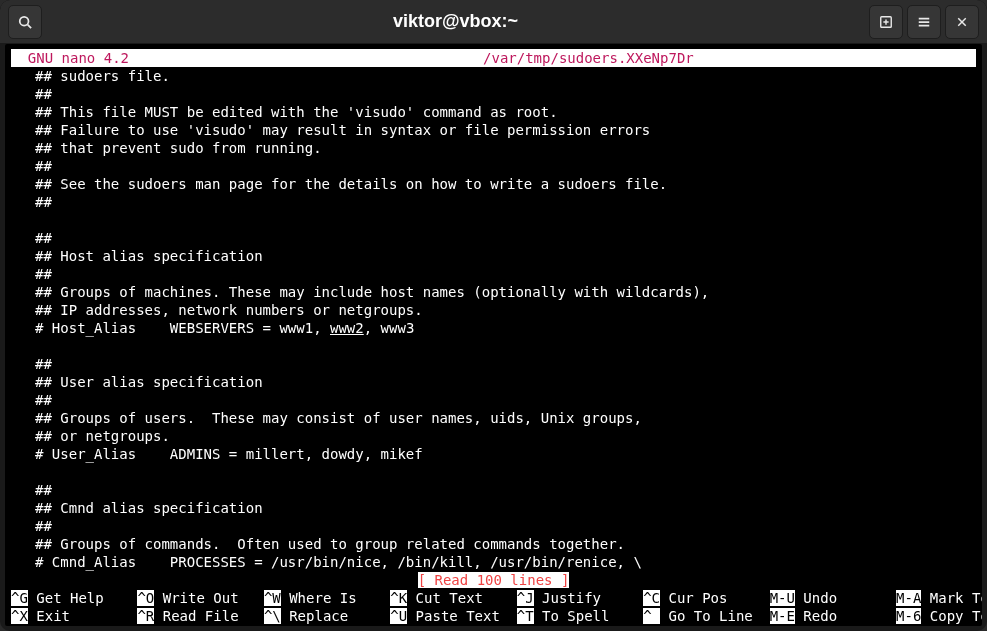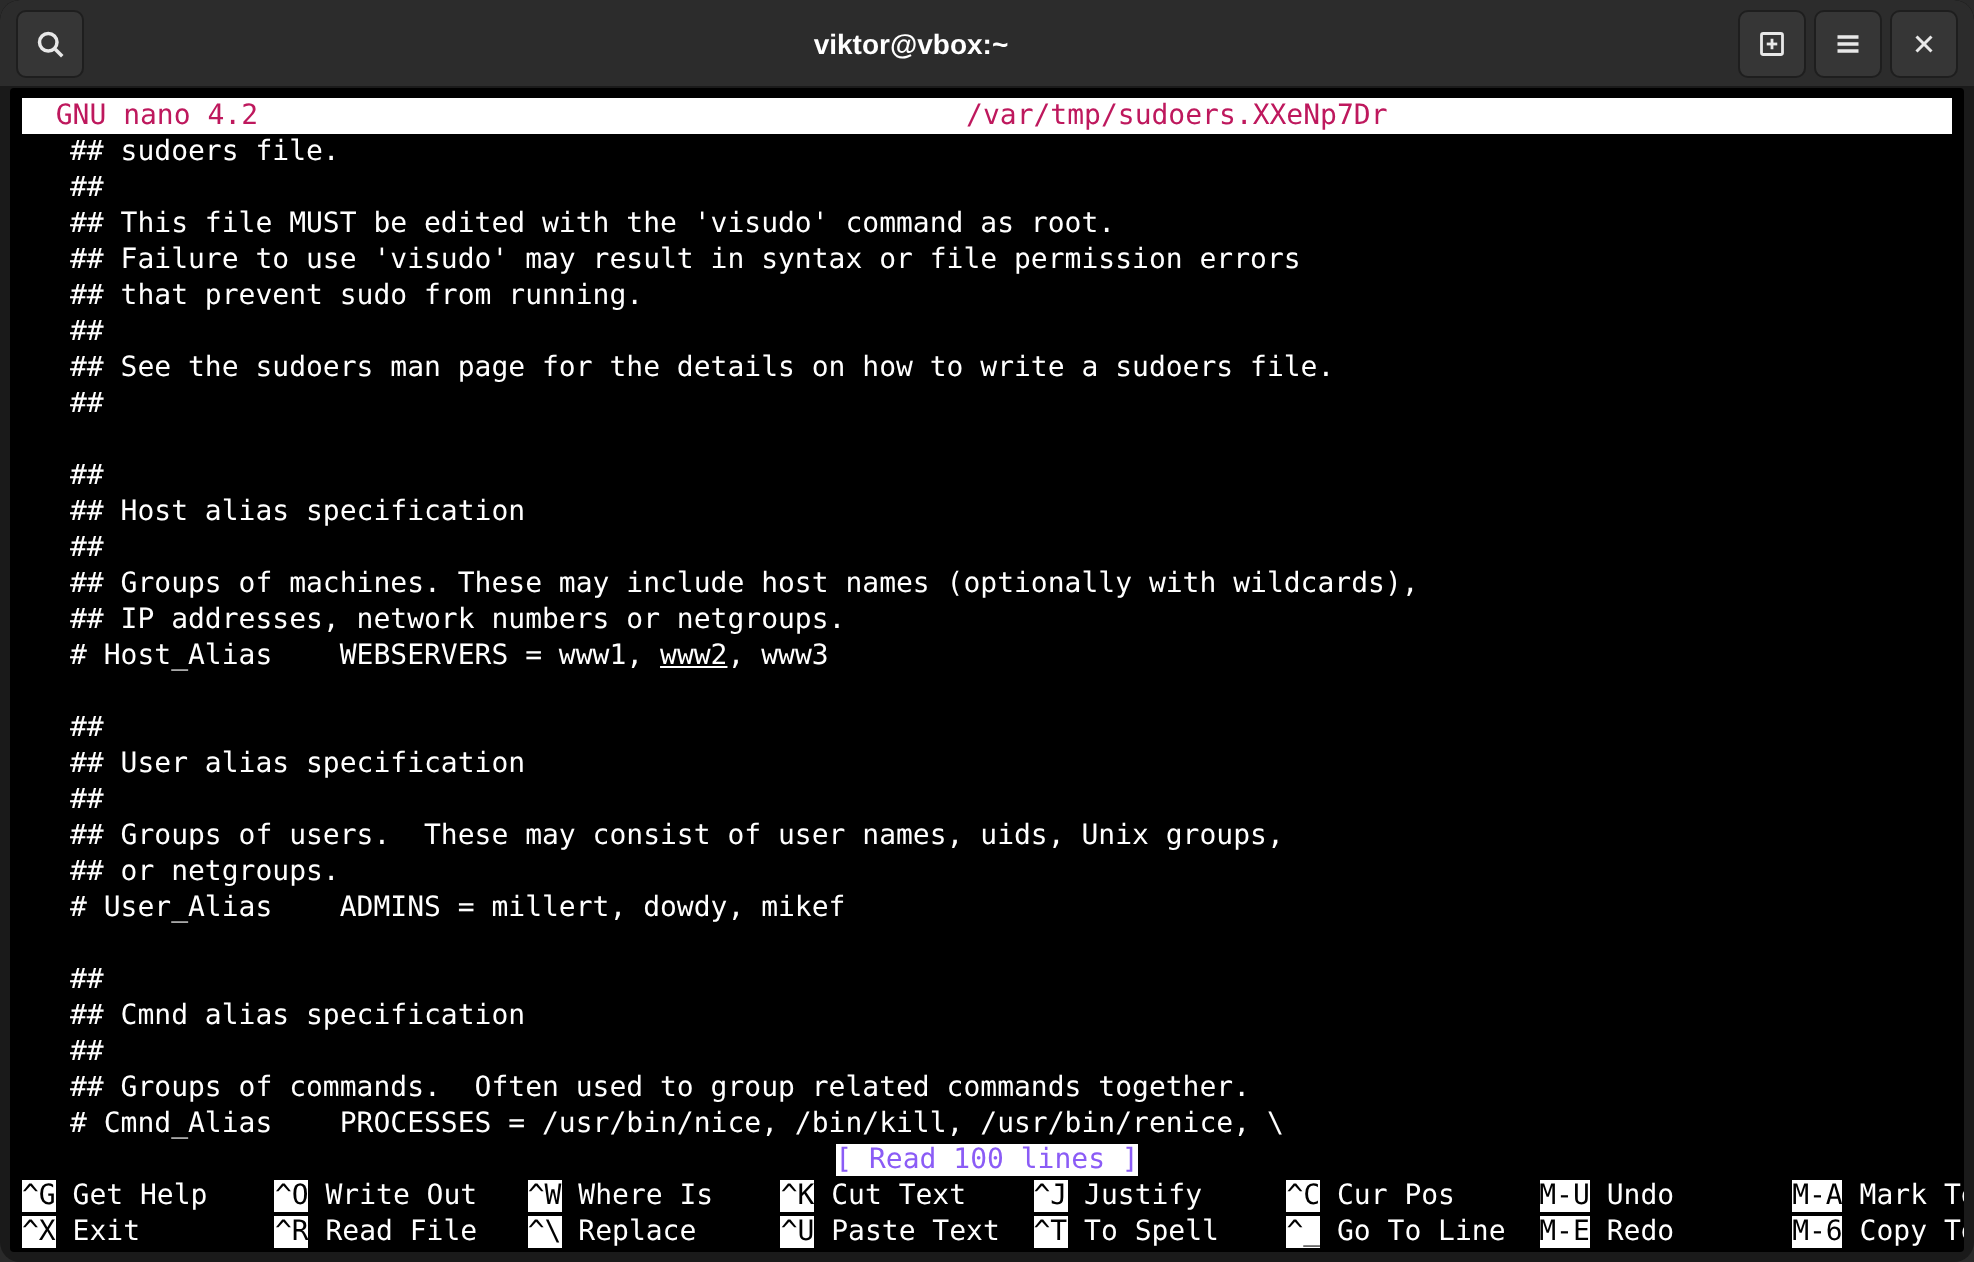--- a/index.html
+++ b/index.html
@@ -38,21 +38,21 @@
     color: #e8e8e8;
     cursor: pointer;
     margin: 0 2px;
   }
   
   .tb-title {
     flex: 1;
     text-align: center;
     color: #ffffff;
     font-family: sans-serif;
-    font-size: 14px;
+    font-size: 18px;
     font-weight: bold;
   }
   
   .terminal-body {
     flex: 1;
     background: #000000;
     padding: 5px 6px 2px 6px;
     font-family: "DejaVu Sans Mono", "Liberation Mono", monospace;
     font-size: 14px;
     line-height: 18px;
@@ -81,21 +81,21 @@
   
   .file-content .underline { text-decoration: underline; }
   
   .status-line {
     text-align: center;
     height: 18px;
   }
   
   .status-line span {
     background: #ffffff;
-    color: #8b5cf6;
+    color: #ef4444;
     white-space: pre;
   }
   
   .shortcuts {
     white-space: pre;
     color: #ffffff;
   }
   
   .sk { background: #ffffff; color: #000000; }
 </style>

